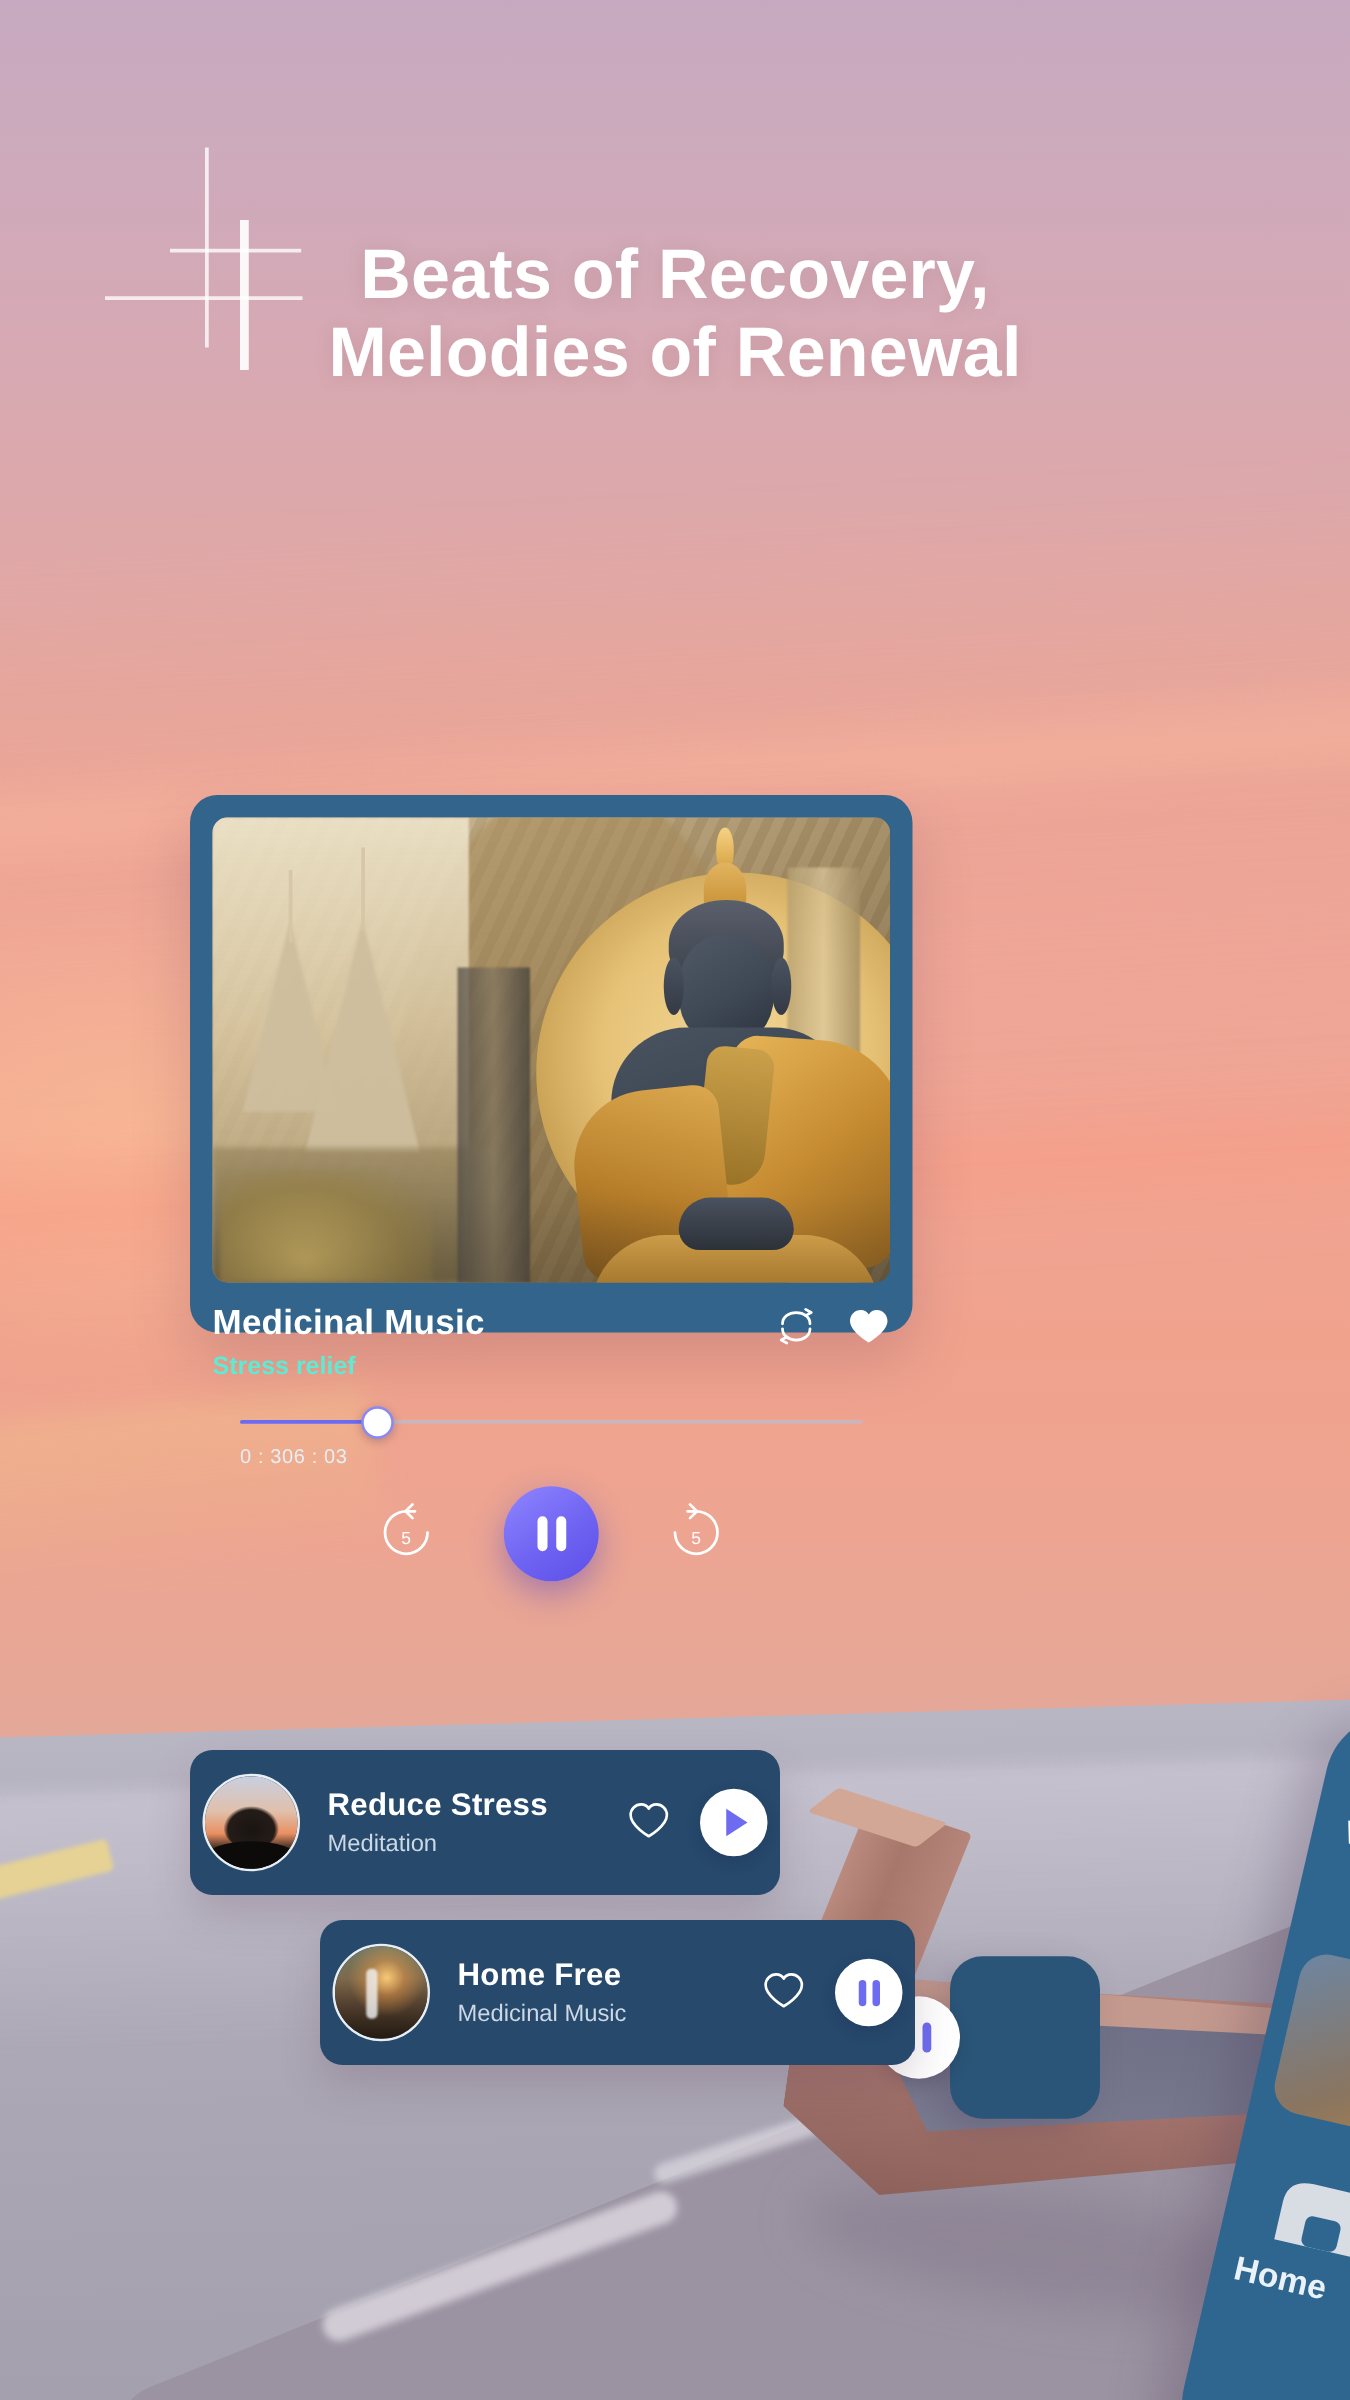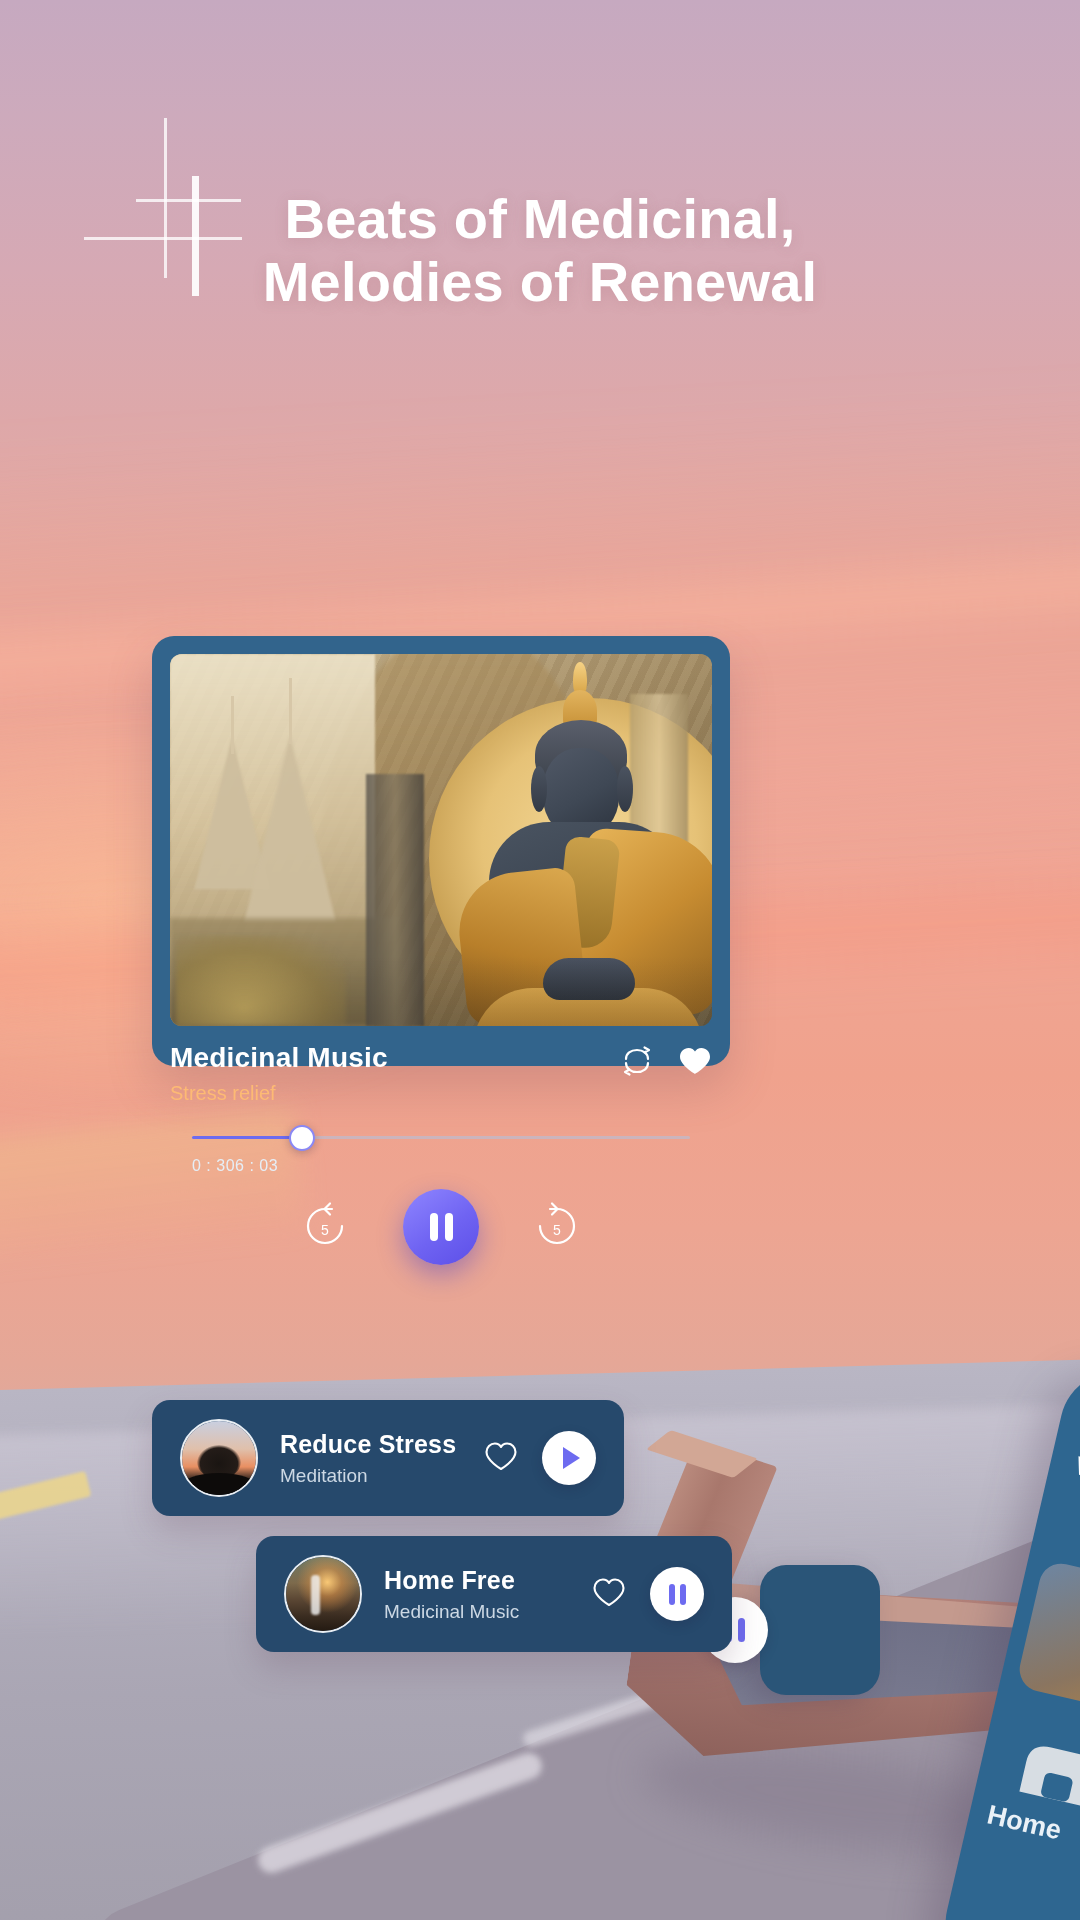--- a/index.html
+++ b/index.html
@@ -356,21 +356,21 @@
   .art-bottom-fade {
     position:absolute; left:0; bottom:0; width:100%; height:70px;
     background: linear-gradient(180deg, rgba(60,48,32,0) 0%, rgba(60,48,32,0.18) 100%);
   }
 
   .track-row {
     display:flex; align-items:flex-start; justify-content:space-between;
     margin-top: 16px;
   }
   .track-title { color:#ffffff; font-size: 28px; font-weight: 600; letter-spacing:.2px; }
-  .track-sub { color:#fdba74; font-size: 20px; margin-top: 8px; }
+  .track-sub { color:#5eead4; font-size: 20px; margin-top: 8px; font-weight: bold; }
   .track-icons { display:flex; align-items:center; gap: 24px; padding-top: 4px; }
   .icon-btn { background:none; border:0; cursor:pointer; display:flex; align-items:center; justify-content:center; padding:0; }
 
   .progress-wrap { position:relative; margin-top: 24px; height: 18px; }
   .progress-track {
     position:absolute; left:22px; right:22px; top:7px; height:3px;
     background: rgba(175,195,225,0.55); border-radius:2px;
   }
   .progress-fill {
     position:absolute; left:22px; top:7px; height:3px; width: 126px;
@@ -402,21 +402,21 @@
   .play-btn .pbars { display:flex; gap:7px; }
   .play-btn .pbars i { display:block; width:8px; height:28px; background:#ffffff; border-radius:4px; }
 
   
   .plist-card {
     position:absolute;
     background:#26496c;
     border-radius: 18px;
     box-shadow: 0 16px 32px rgba(100,70,90,0.22);
     display:flex; align-items:center;
-    padding: 0 28px;
+    padding: 0 10px;
   }
   #plist-1 { left:152px; top:1400px; width: 472px; height: 116px; }
   #plist-2 { left:256px; top:1536px; width: 476px; height: 116px; }
 
   .plist-thumb {
     width: 78px; height: 78px; border-radius:50%;
     border: 2.5px solid #e9eef3;
     overflow:hidden; flex: 0 0 auto;
     position:relative;
   }
@@ -514,21 +514,21 @@
   </div>
 
   <div class="deco">
     <span class="dv1"></span>
     <span class="dv2"></span>
     <span class="dh1"></span>
     <span class="dh2"></span>
   </div>
 
   <h1 class="headline">
-    <span class="l1">Beats of Medicinal,</span>
+    <span class="l1">Beats of Recovery,</span>
     <span class="l2">Melodies of Renewal</span>
   </h1>
 
   <div class="player-card">
 
     <div class="album-art">
       <div class="art-wall"></div>
       <div class="art-arch"></div>
       <div class="art-halo"></div>
       <div class="art-left-haze"></div>

